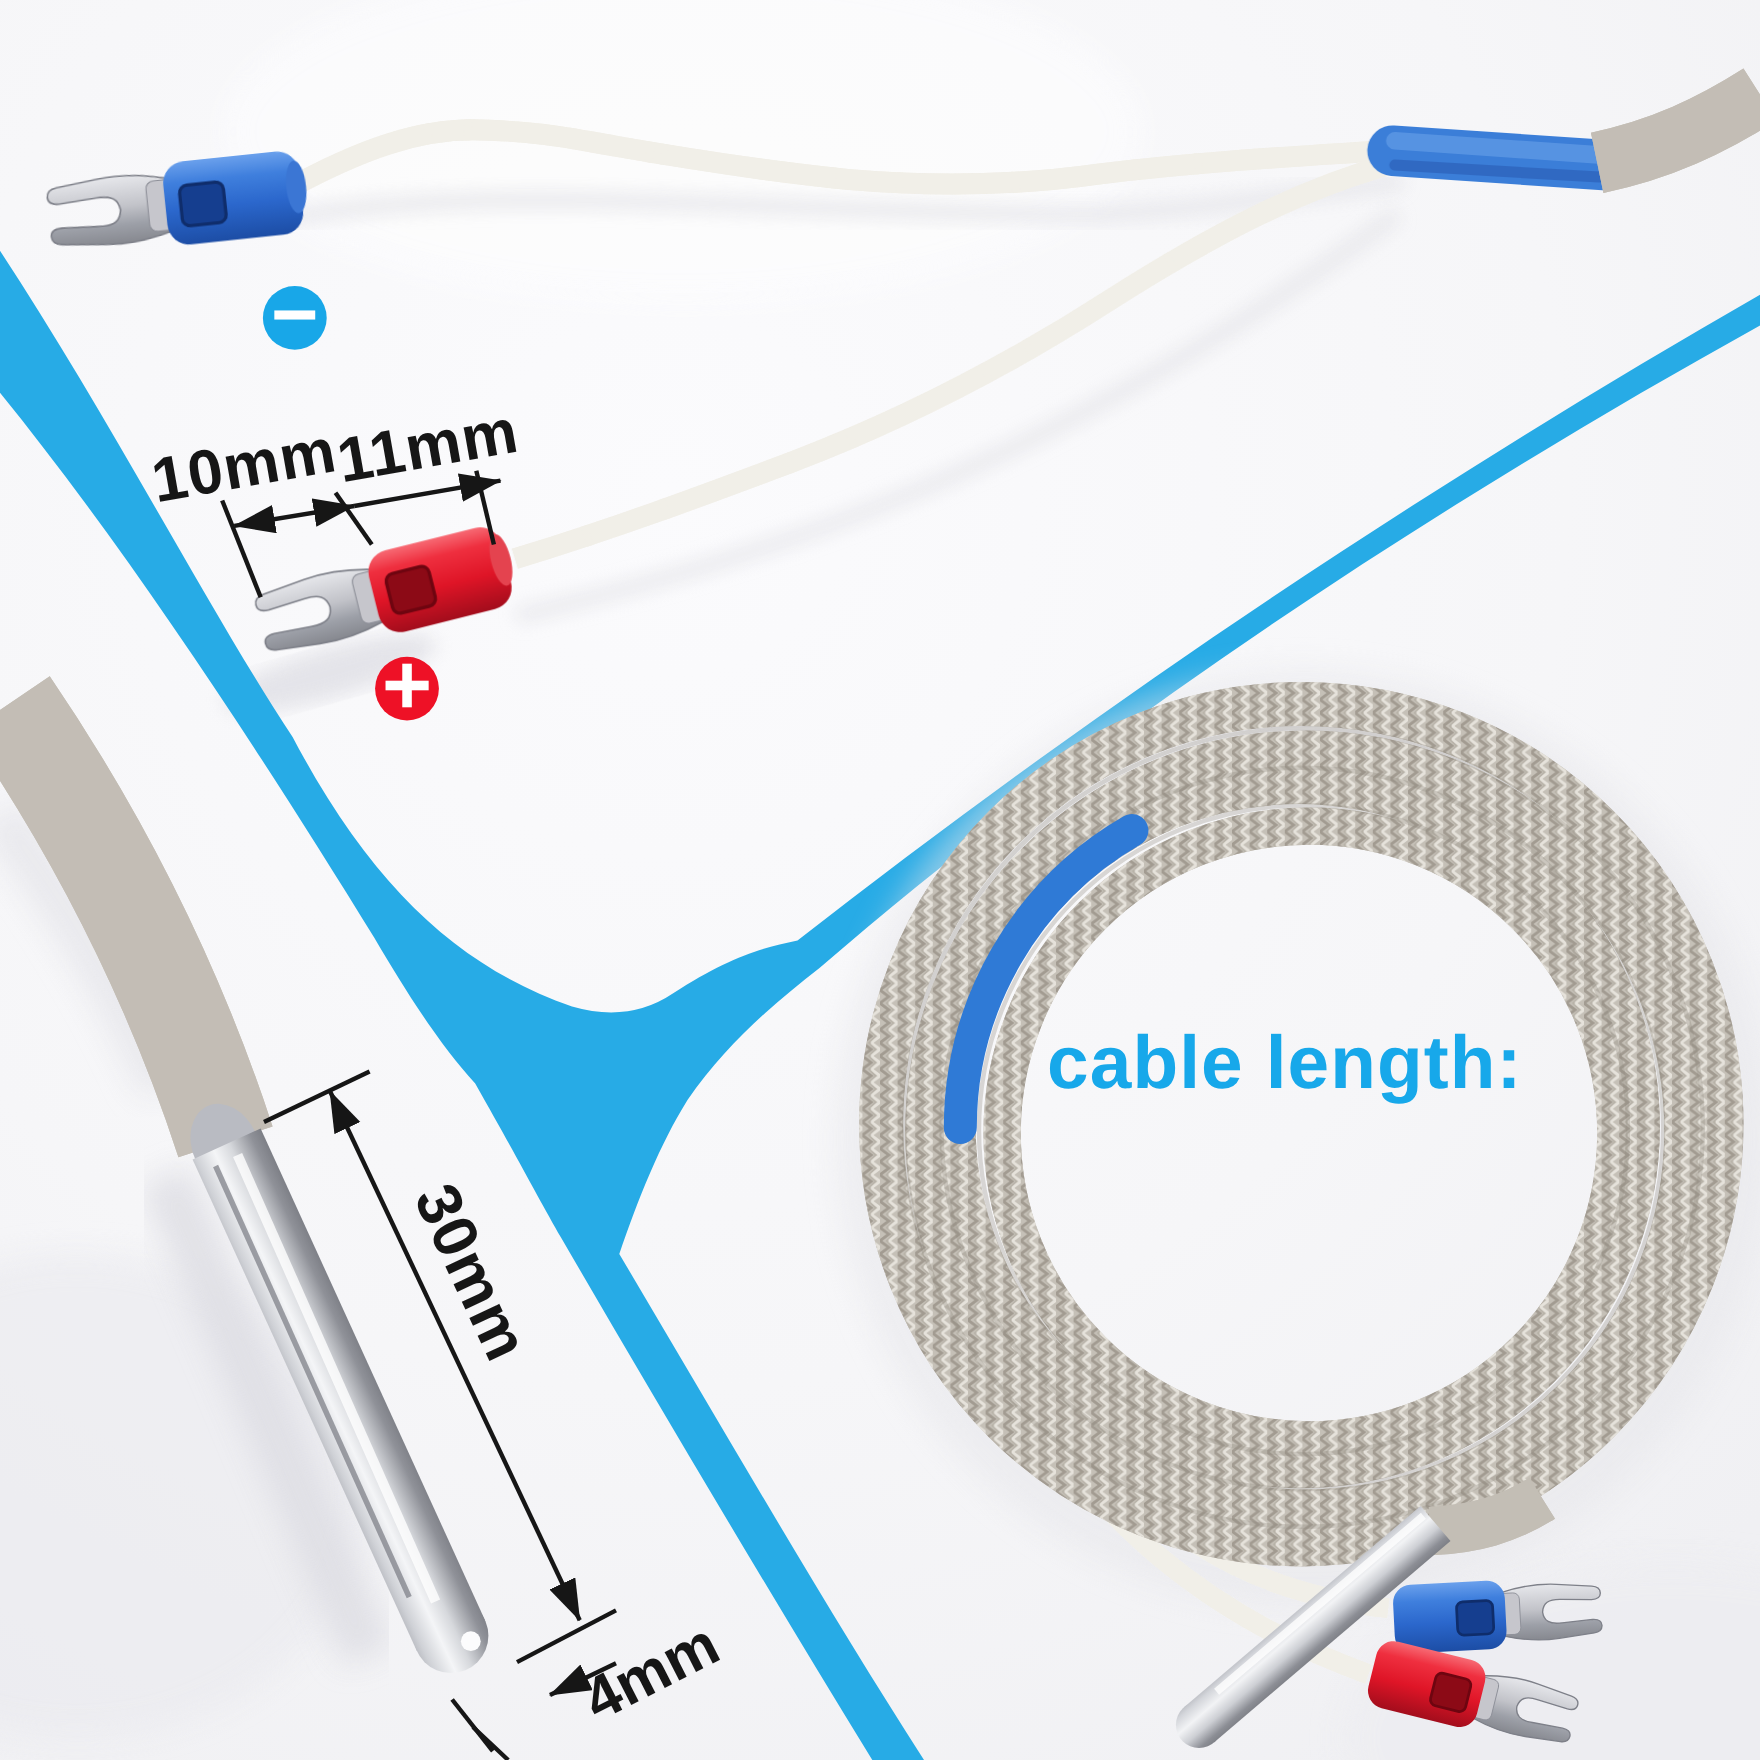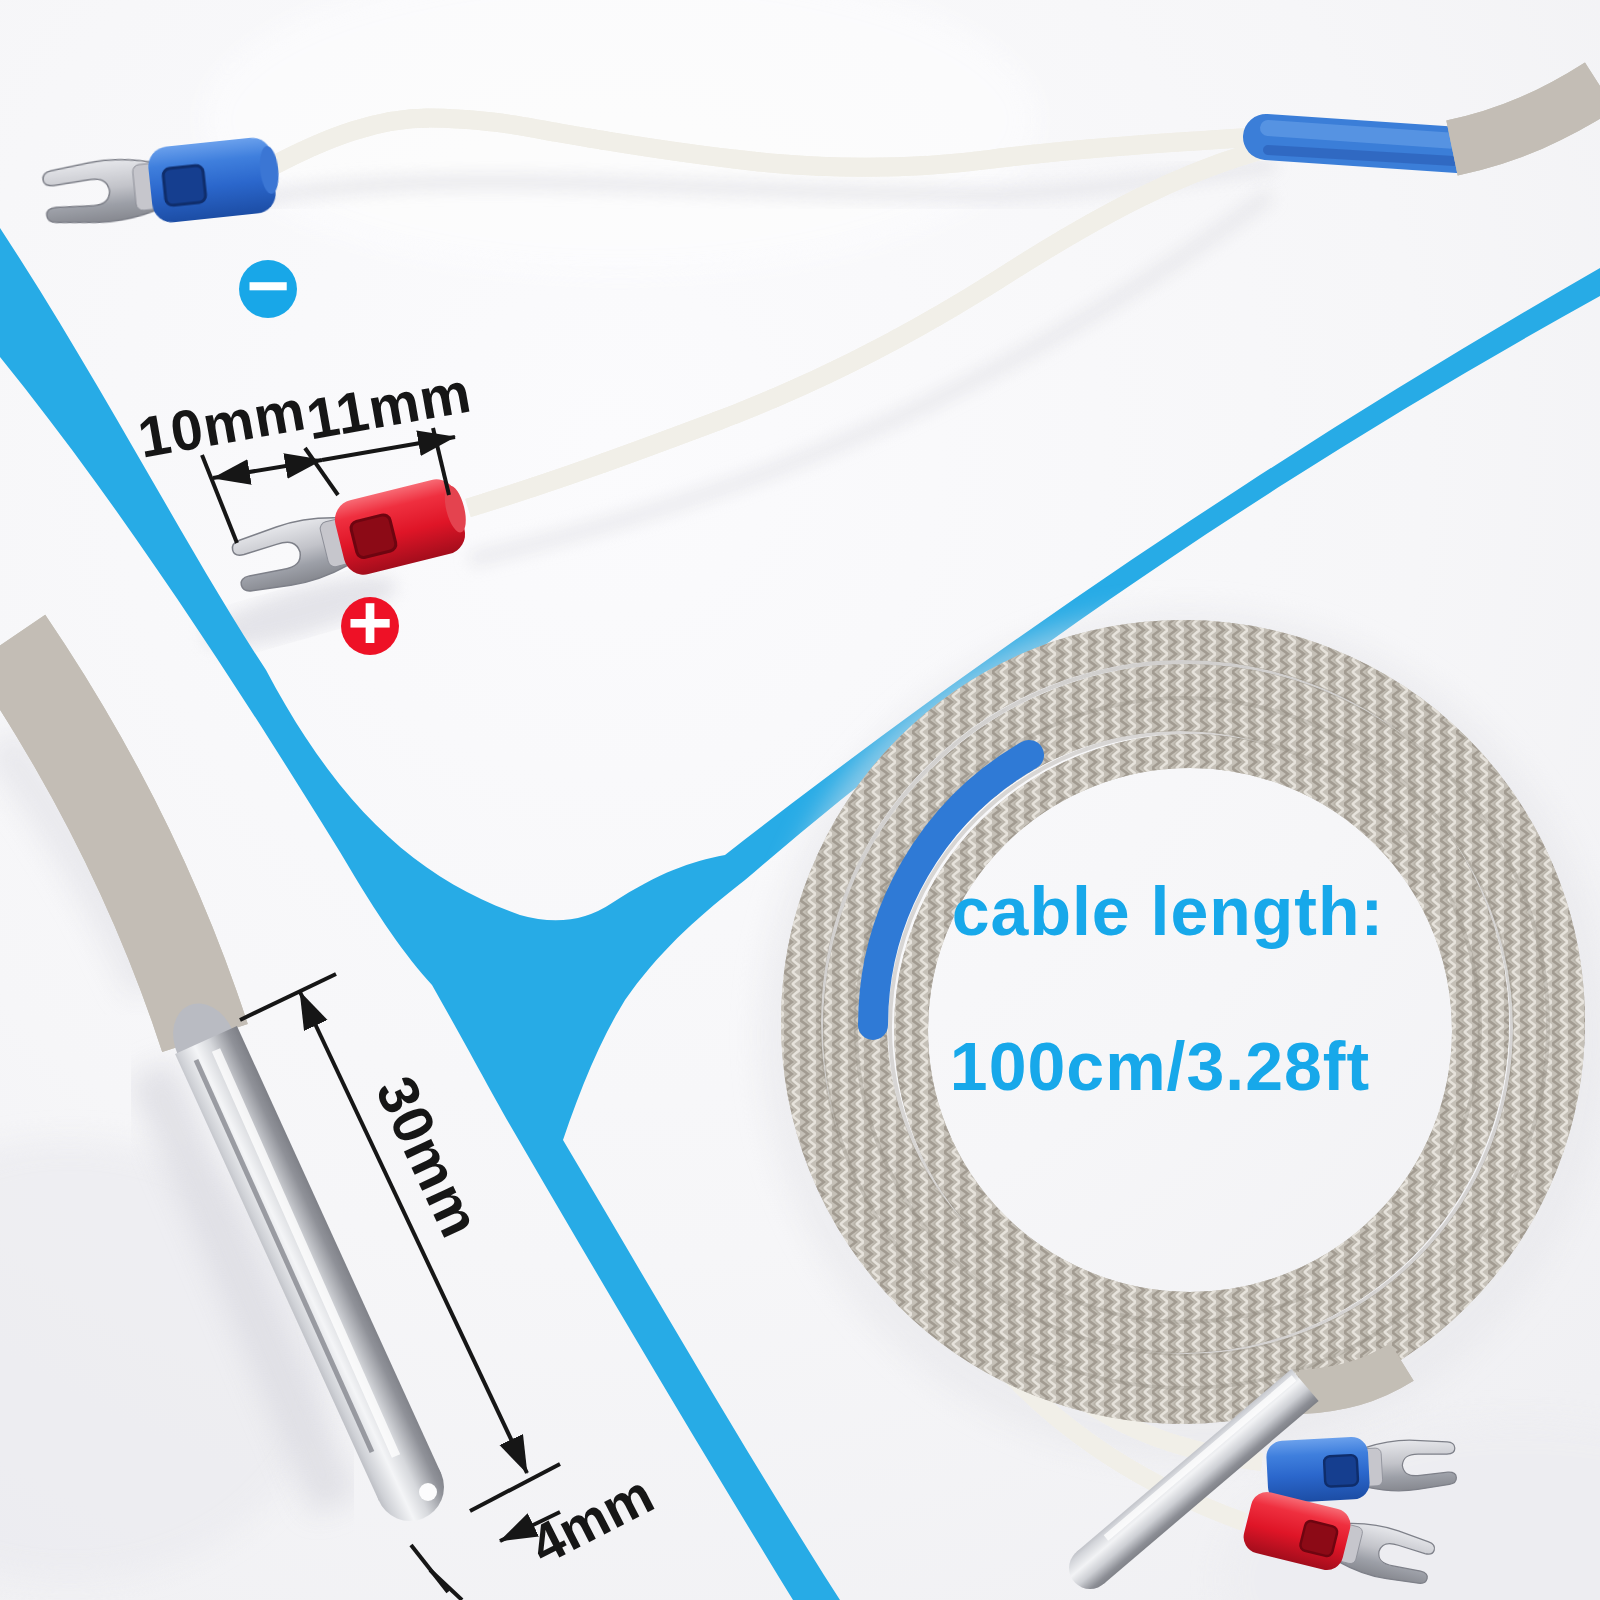--- a/index.html
+++ b/index.html
@@ -22,21 +22,21 @@
   }
   .dim-label{font-size:57px;letter-spacing:1px;}
   .lab-10mm{left:222px;top:424px;transform:translate(-50%,-50%) rotate(-10deg);}
   .lab-11mm{left:389px;top:406px;transform:translate(-50%,-50%) rotate(-10deg);}
   .lab-30mm{left:428px;top:1157px;transform:translate(-50%,-50%) rotate(65deg);}
   .lab-4mm{left:592px;top:1520px;font-size:55px;transform:translate(-50%,-50%) rotate(-27deg);}
   .caption{
     position:absolute;color:var(--caption-blue);font-weight:bold;font-size:68px;
     letter-spacing:1px;transform:translate(-50%,-50%);white-space:nowrap;
   }
-  .caption.l1{left:1168px;top:911px;}
+  .caption.l1{left:1168px;top:966px;}
   .caption.l2{left:1160px;top:1066px;}
   .badge{
     position:absolute;width:58px;height:58px;border-radius:50%;
     display:flex;align-items:center;justify-content:center;
     color:#fff;font-weight:bold;
   }
   .badge-minus{left:239px;top:260px;background:var(--badge-blue);font-size:74px;}
   .badge-plus{left:341px;top:597px;background:var(--badge-red);font-size:78px;}
   .badge span{transform:translateY(-4px);}
 </style>
@@ -280,15 +280,14 @@
 <div class="badge badge-plus">
   <span>+</span>
 </div>
 
 <div class="label dim-label lab-10mm">10mm</div>
 <div class="label dim-label lab-11mm">11mm</div>
 <div class="label dim-label lab-30mm">30mm</div>
 <div class="label lab-4mm">4mm</div>
 
 <div class="caption l1">cable length:</div>
-<div class="caption l2">100cm/3.28ft</div>
 
 </div>
 
 </body></html>

